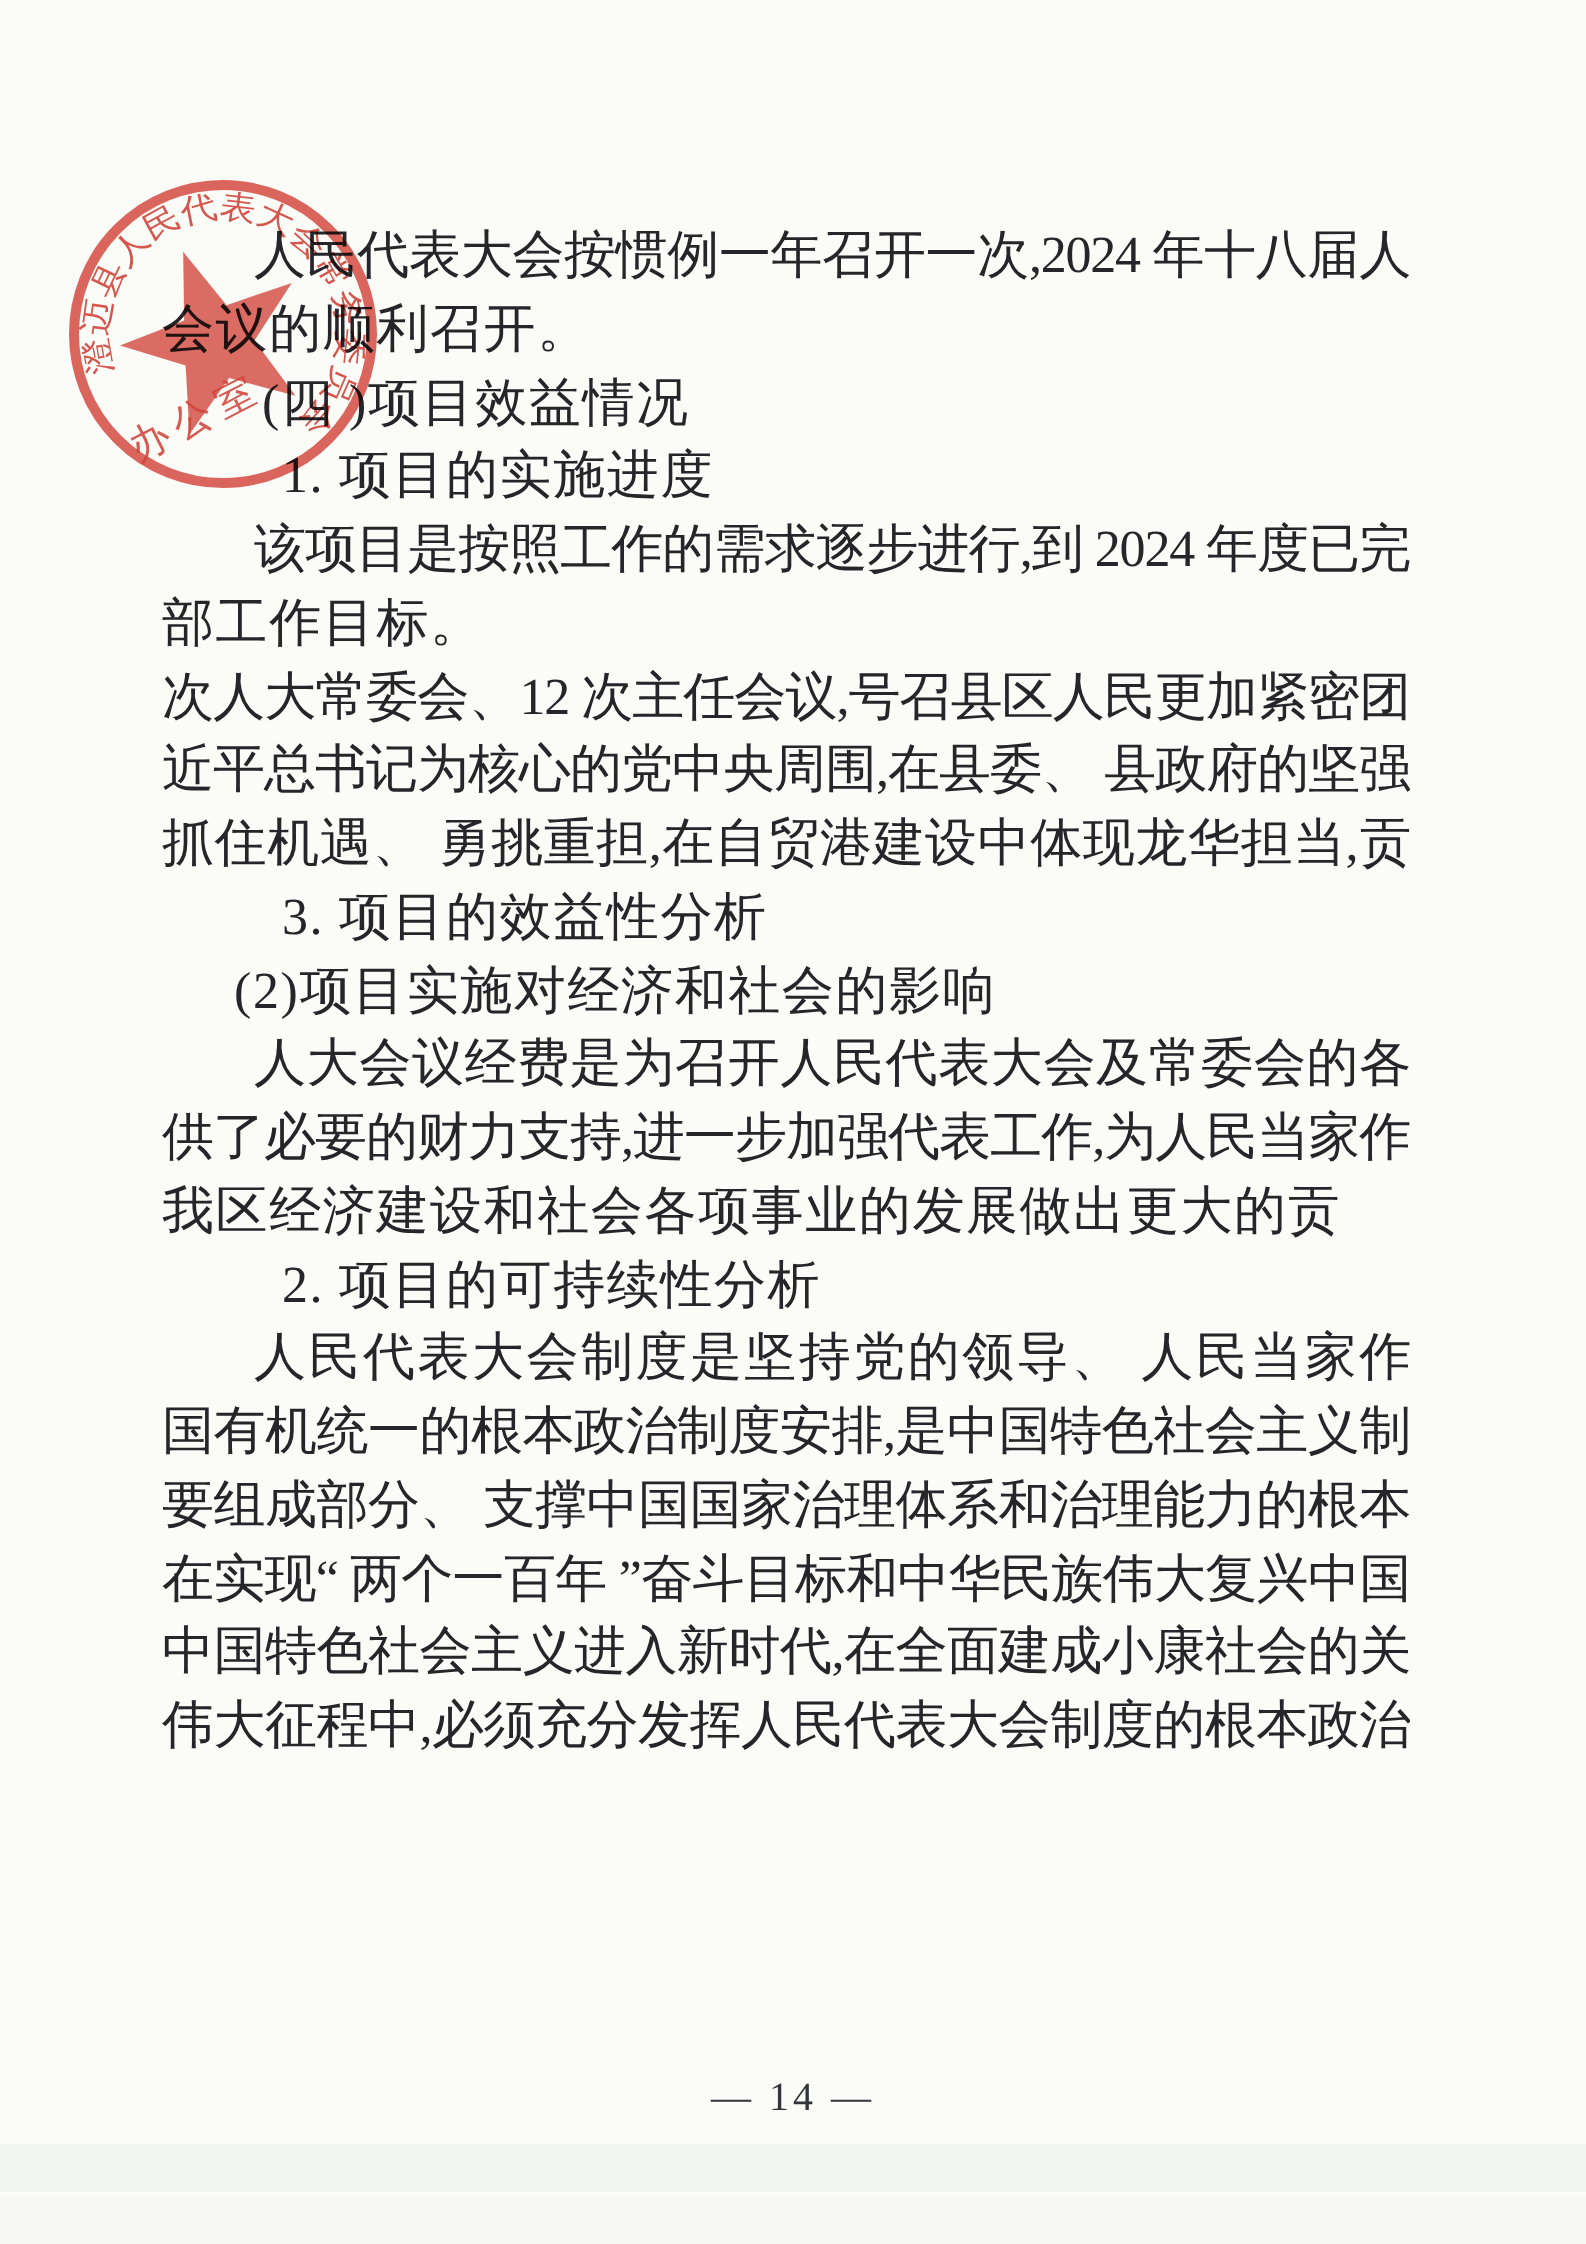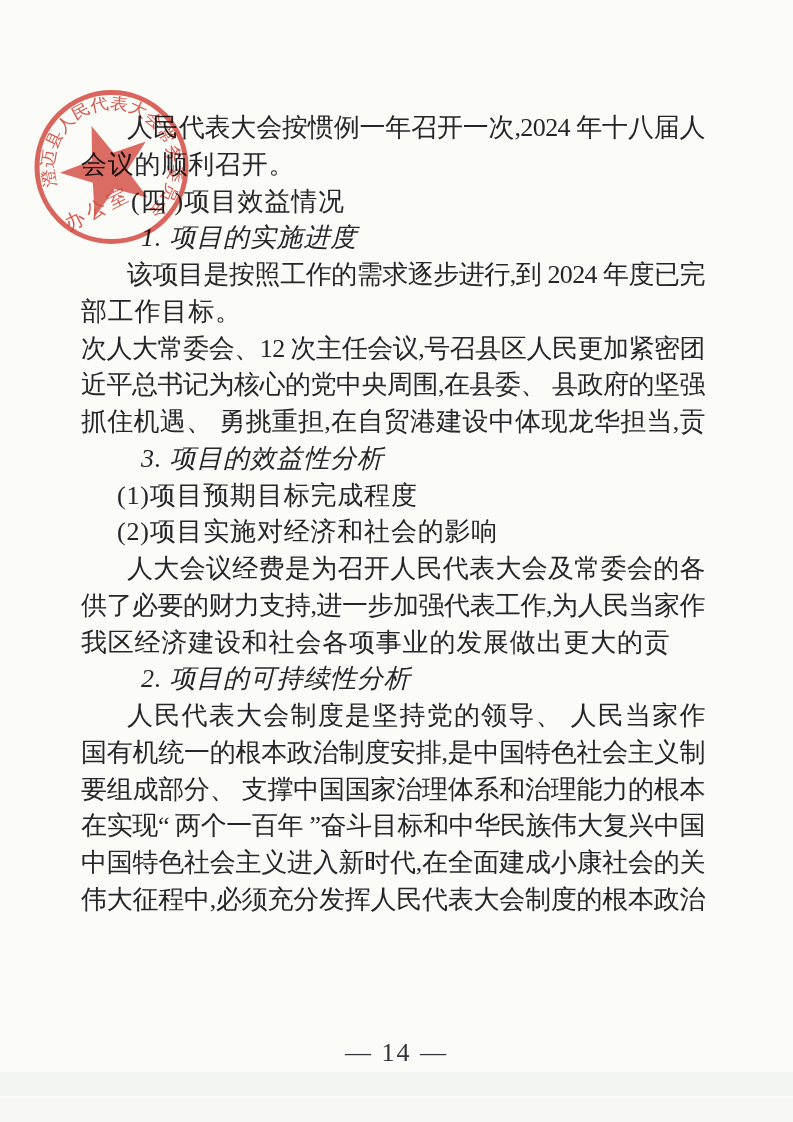--- a/index.html
+++ b/index.html
@@ -27,30 +27,30 @@
     letter-spacing: 0.8px;
     text-align: left;
   }
   .line.j {
     text-align: justify;
     text-align-last: justify;
     letter-spacing: -0.6px;
   }
   .ind-first   { text-indent: 46px; }
   .ind-heading { text-indent: 50px; font-weight: normal; }
-  .ind-num     { text-indent: 60px; font-style: italic; }
+  .ind-num     { text-indent: 60px; }
   .ind-paren   { text-indent: 36px; }
   .ind-none    { text-indent: 0; }
   .footer {
     position: absolute;
     left: 0;
     top: 1038px;
     width: 793px;
     text-align: center;
-    font-size: 26px;
+    font-size: 20px;
     color: #33343a;
     letter-spacing: 2px;
   }
   .seal {
     position: absolute;
     left: 30px;
     top: 85px;
     width: 166px;
     height: 166px;
     mix-blend-mode: multiply;
@@ -81,21 +81,20 @@
       <div class="line ind-first j">人民代表大会按惯例一年召开一次,2024 年十八届人大四次</div>
       <div class="line ind-none">会议的顺利召开。</div>
       <div class="line ind-heading">(四 )项目效益情况</div>
       <div class="line ind-num">1. 项目的实施进度</div>
       <div class="line ind-first j">该项目是按照工作的需求逐步进行,到 2024 年度已完 成了全</div>
       <div class="line ind-none">部工作目标。</div>
       <div class="line ind-none j">次人大常委会、12 次主任会议,号召县区人民更加紧密团结在以习</div>
       <div class="line ind-none j">近平总书记为核心的党中央周围,在县委、 县政府的坚强领导下,</div>
       <div class="line ind-none j">抓住机遇、 勇挑重担,在自贸港建设中体现龙华担当,贡献力量。</div>
       <div class="line ind-num">3. 项目的效益性分析</div>
-      <div class="line ind-paren">(1)项目预期目标完成程度</div>
       <div class="line ind-paren">(2)项目实施对经济和社会的影响</div>
       <div class="line ind-first j">人大会议经费是为召开人民代表大会及常委会的各项会议提</div>
       <div class="line ind-none j">供了必要的财力支持,进一步加强代表工作,为人民当家作主、 为</div>
       <div class="line ind-none">我区经济建设和社会各项事业的发展做出更大的贡献。</div>
       <div class="line ind-num">2. 项目的可持续性分析</div>
       <div class="line ind-first j">人民代表大会制度是坚持党的领导、 人民当家作主、 依法治</div>
       <div class="line ind-none j">国有机统一的根本政治制度安排,是中国特色社会主义制度的重</div>
       <div class="line ind-none j">要组成部分、 支撑中国国家治理体系和治理能力的根本政治制度。</div>
       <div class="line ind-none j">在实现“ 两个一百年 ”奋斗目标和中华民族伟大复兴中国梦的</div>
       <div class="line ind-none j">中国特色社会主义进入新时代,在全面建成小康社会的关键时刻,</div>

